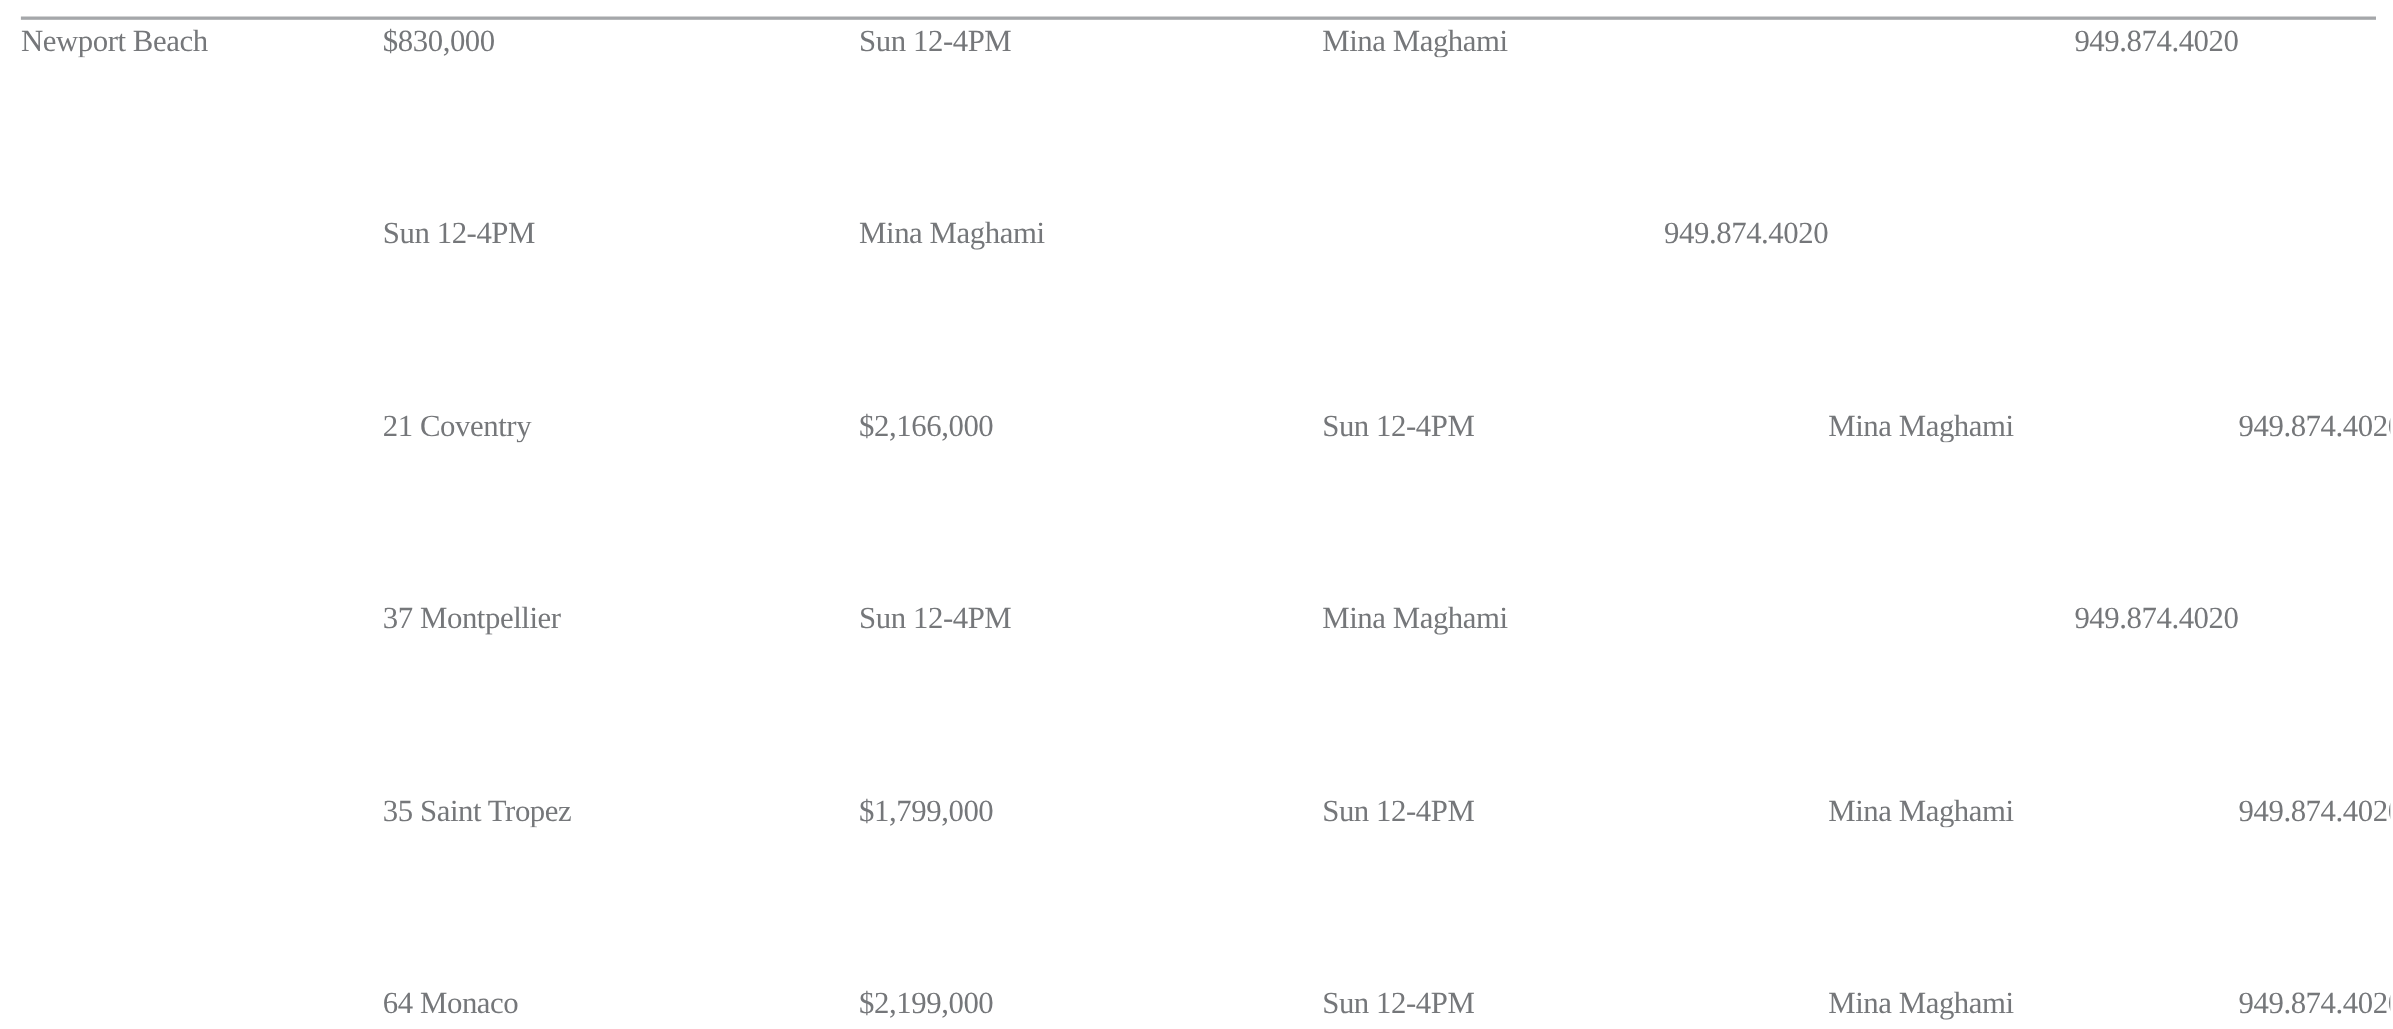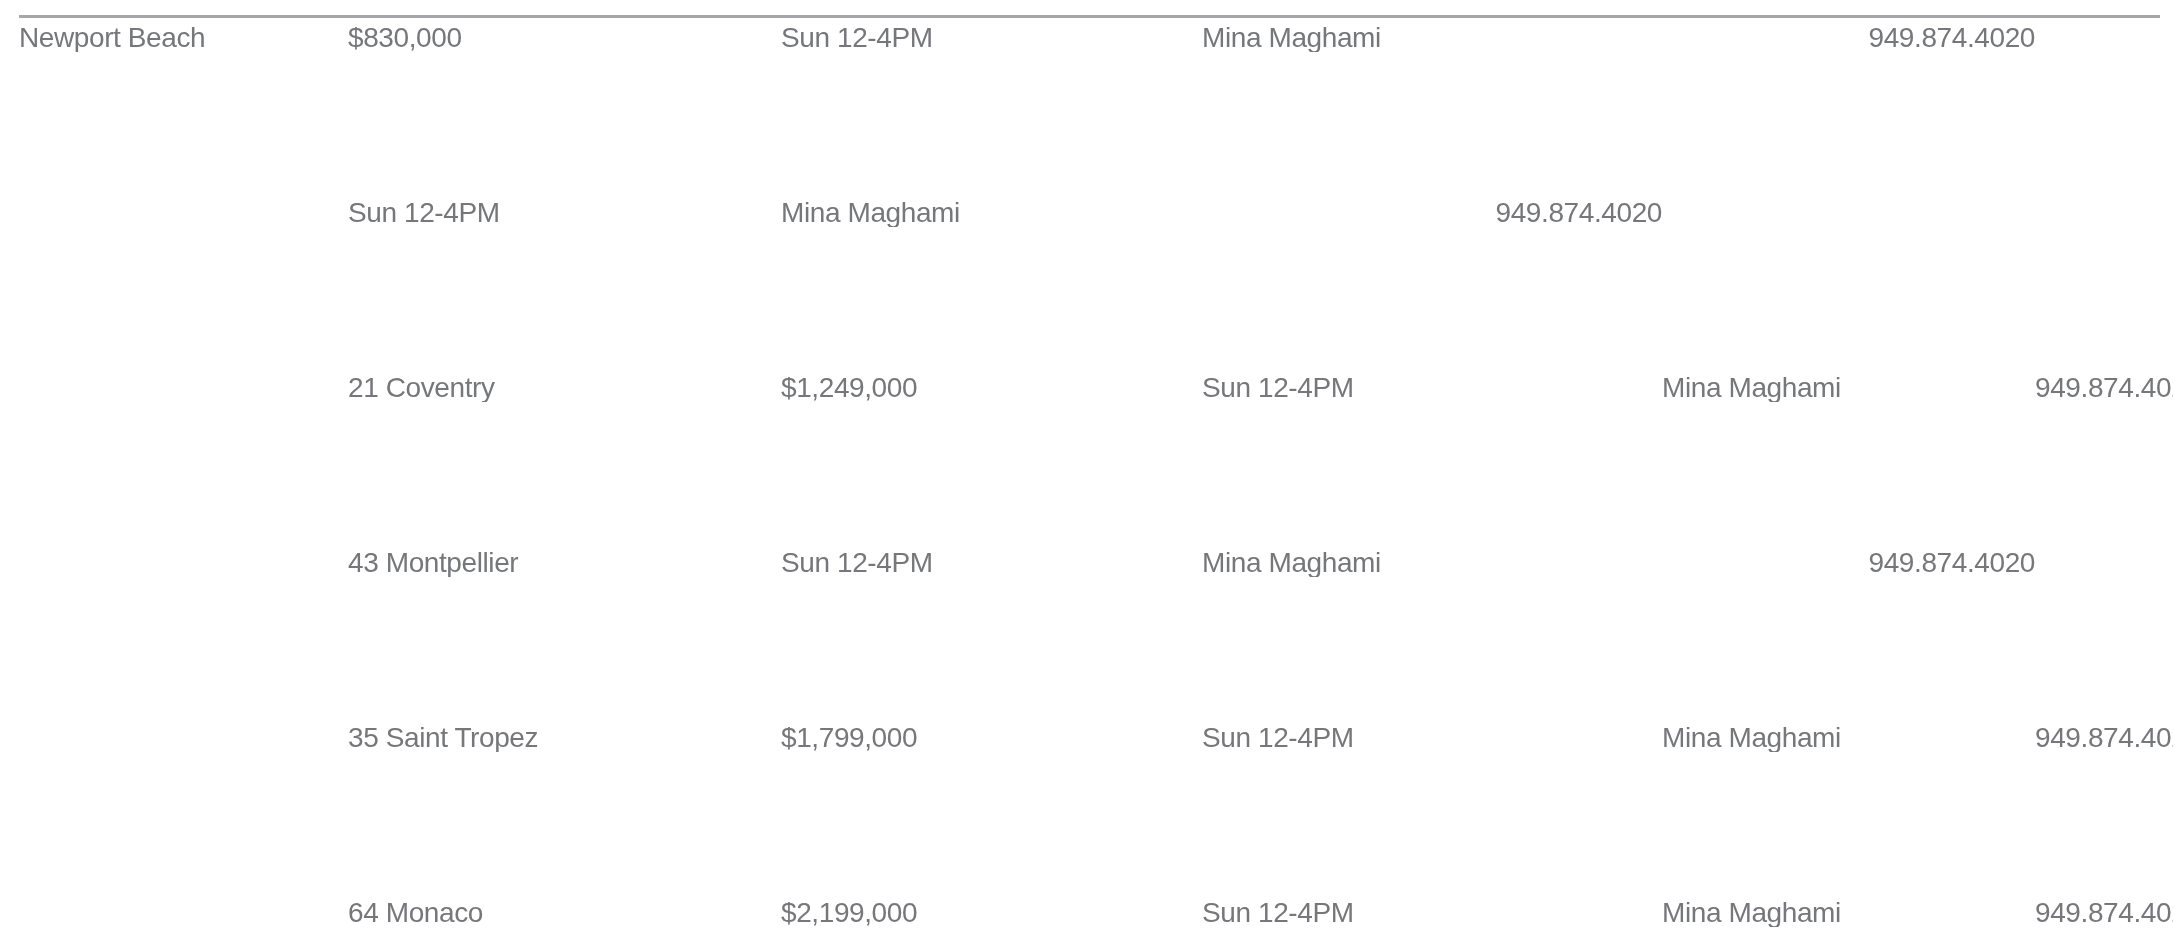--- a/index.html
+++ b/index.html
@@ -6,21 +6,21 @@
     margin: 0;
     padding: 0;
     background: #ffffff;
   }
   #screen {
     position: relative;
     width: 2175px;
     height: 935px;
     overflow: hidden;
     background: #ffffff;
-    font-family: Liberation Sans, sans-serif;
+    font-family: Liberation Serif, serif;
     font-size: 28px;
     letter-spacing: -0.4px;
     color: #75777a;
   }
   .top-rule {
     position: absolute;
     top: 15px;
     left: 19px;
     width: 2141px;
     height: 3px;
@@ -68,29 +68,29 @@
     <div class="row">
       <div class="cell city"></div>
       <div class="cell time">Sun 12-4PM</div>
       <div class="cell agent">Mina Maghami</div>
       <div class="cell phone">949.874.4020</div>
     </div>
 
     <div class="row">
       <div class="cell city"></div>
       <div class="cell address">21 Coventry</div>
-      <div class="cell price">$1,249,000</div>
+      <div class="cell price">$2,166,000</div>
       <div class="cell time">Sun 12-4PM</div>
       <div class="cell agent">Mina Maghami</div>
       <div class="cell phone">949.874.4020</div>
     </div>
 
     <div class="row">
       <div class="cell city"></div>
-      <div class="cell address">43 Montpellier</div>
+      <div class="cell address">37 Montpellier</div>
       <div class="cell time">Sun 12-4PM</div>
       <div class="cell agent">Mina Maghami</div>
       <div class="cell phone">949.874.4020</div>
     </div>
 
     <div class="row">
       <div class="cell city"></div>
       <div class="cell address">35 Saint Tropez</div>
       <div class="cell price">$1,799,000</div>
       <div class="cell time">Sun 12-4PM</div>

